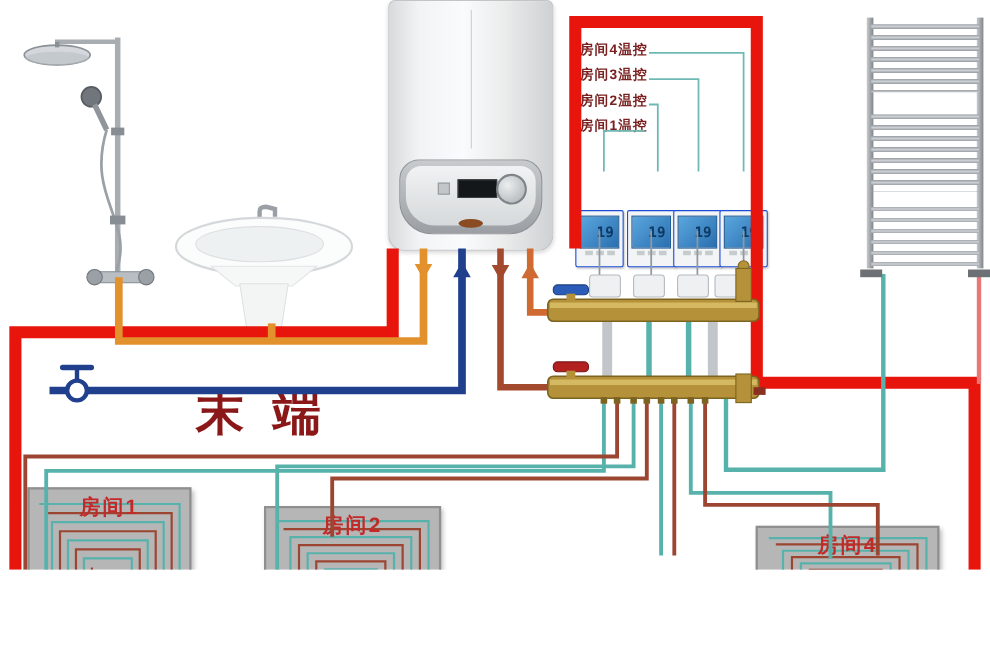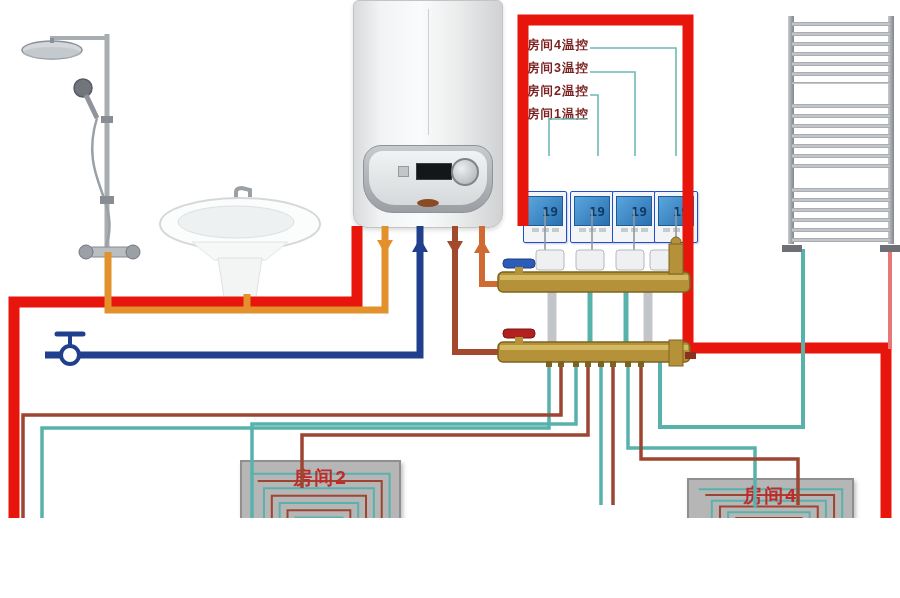--- a/index.html
+++ b/index.html
@@ -106,21 +106,29 @@
   </div>
   <div class="tstat" style="left:654px">
     <div class="scr">19</div>
     <div class="keys">
         <i class="k"></i>
         <i class="k"></i>
         <i class="k"></i>
       </div>
   </div>
 
-
+  <div class="terminal">末端</div>
+
+  <div class="room" style="left:25px;top:443px;width:145px;height:132px">
+    <div class="rname">房间1</div>
+  <svg class="coil" viewBox="0 0 100 80" preserveAspectRatio="none">
+        <polyline points="6,8 94,8 94,74 14,74 14,18 84,18 84,64 24,64 24,28 74,28 74,54 34,54 34,38 64,38 64,46" fill="none" stroke="#58b2ac" stroke-width="2" vector-effect="non-scaling-stroke"></polyline>
+        <polyline points="10,13 89,13 89,69 19,69 19,23 79,23 79,59 29,59 29,33 69,33 69,49 39,49 39,43" fill="none" stroke="#9c4632" stroke-width="2" vector-effect="non-scaling-stroke"></polyline>
+      </svg>
+    </div>
   <div class="room" style="left:240px;top:460px;width:157px;height:117px">
     <div class="rname">房间2</div>
   <svg class="coil" viewBox="0 0 100 80" preserveAspectRatio="none">
         <polyline points="6,8 94,8 94,74 14,74 14,18 84,18 84,64 24,64 24,28 74,28 74,54 34,54 34,38 64,38 64,46" fill="none" stroke="#58b2ac" stroke-width="2" vector-effect="non-scaling-stroke"></polyline>
         <polyline points="10,13 89,13 89,69 19,69 19,23 79,23 79,59 29,59 29,33 69,33 69,49 39,49 39,43" fill="none" stroke="#9c4632" stroke-width="2" vector-effect="non-scaling-stroke"></polyline>
       </svg>
     </div>
   <div class="room" style="left:687px;top:478px;width:163px;height:92px">
     <div class="rname">房间4</div>
   <svg class="coil" viewBox="0 0 100 80" preserveAspectRatio="none">

